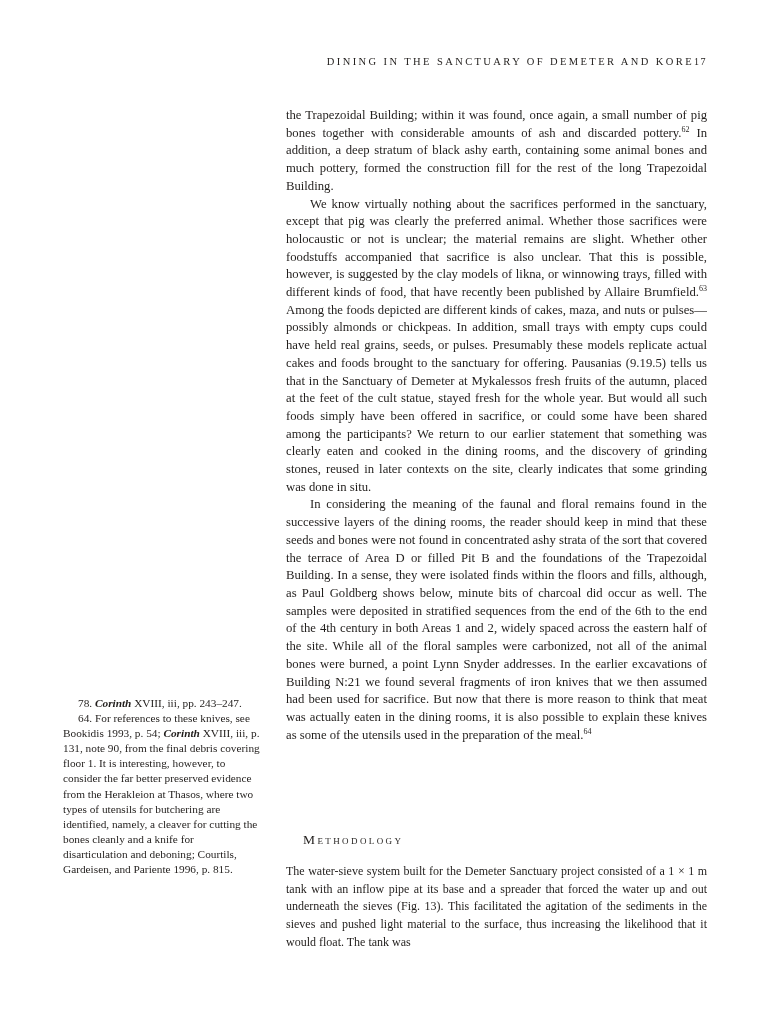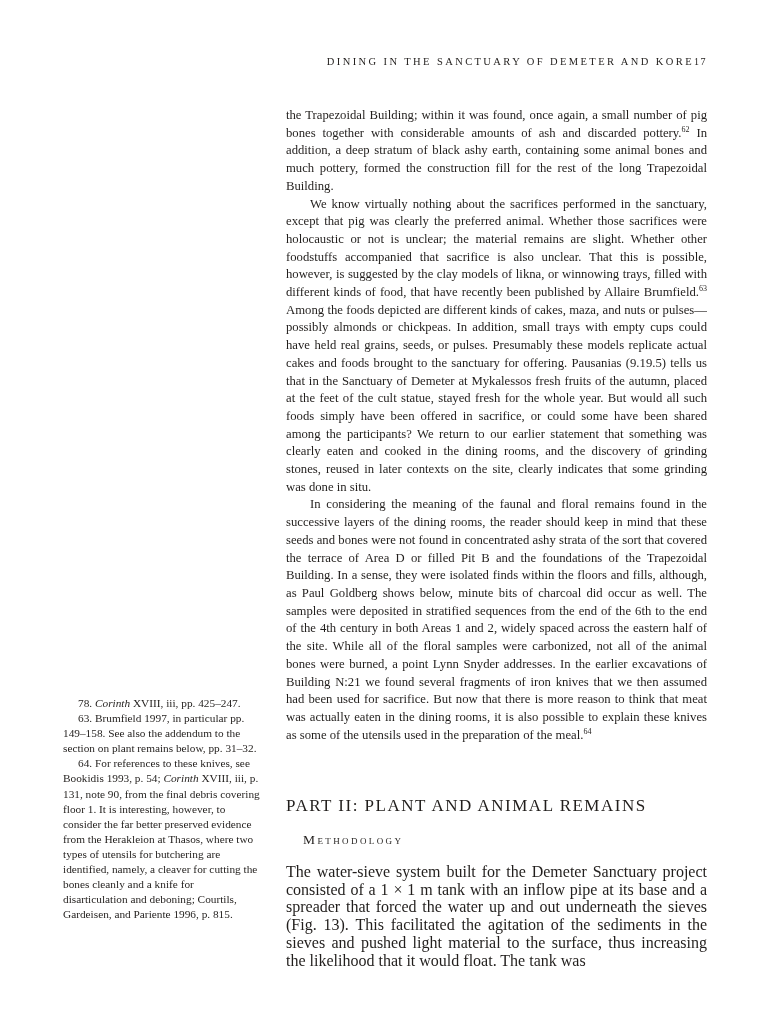--- a/index.html
+++ b/index.html
@@ -44,46 +44,44 @@
   .section-heading {
     position: absolute;
     left: 303px; top: 832px; margin: 0;
     font-size: 13.5px; font-weight: normal;
     font-variant: small-caps; letter-spacing: 2.4px;
     white-space: nowrap;
   }
   .method-col {
     position: absolute;
     left: 286px; top: 863px; width: 421px;
-    font-size: 16px; line-height: 17.7px;
+    font-size: 12px; line-height: 17.7px;
   }
-  i { font-style: italic; }
+  i { font-style: italic; font-weight: bold; }
 </style>
 </head>
 <body>
 
 <div class="page">
 
   <div class="running-head">
     <span>DINING IN THE SANCTUARY OF DEMETER AND KORE</span>
     <span class="pageno">17</span>
   </div>
 
   <aside class="margin-notes">
-    <p><span>78. </span><i>Corinth</i><span> XVIII, iii, pp. 425–247.</span></p>
-    <p><span>63. Brumfield 1997, in particular pp. 149–158. See also the addendum to the section on plant remains below, pp. 31–32.</span></p>
+    <p><span>78. </span><i>Corinth</i><span> XVIII, iii, pp. 243–247.</span></p>
     <p><span>64. For references to these knives, see Bookidis 1993, p. 54; </span><i>Corinth</i><span> XVIII, iii, p. 131, note 90, from the final debris covering floor 1. It is interesting, however, to consider the far better preserved evidence from the Herakleion at Thasos, where two types of utensils for butchering are identified, namely, a cleaver for cutting the bones cleanly and a knife for disarticulation and deboning; Courtils, Gardeisen, and Pariente 1996, p. 815.</span></p>
   </aside>
 
   <main class="body-col">
     <p><span>the Trapezoidal Building; within it was found, once again, a small number of pig bones together with considerable amounts of ash and discarded pottery.</span><sup>62</sup><span> In addition, a deep stratum of black ashy earth, containing some animal bones and much pottery, formed the construction fill for the rest of the long Trapezoidal Building.</span></p>
     <p class="indent"><span>We know virtually nothing about the sacrifices performed in the sanctuary, except that pig was clearly the preferred animal. Whether those sacrifices were holocaustic or not is unclear; the material remains are slight. Whether other foodstuffs accompanied that sacrifice is also unclear. That this is possible, however, is suggested by the clay models of likna, or winnowing trays, filled with different kinds of food, that have recently been published by Allaire Brumfield.</span><sup>63</sup><span> Among the foods depicted are different kinds of cakes, maza, and nuts or pulses—possibly almonds or chickpeas. In addition, small trays with empty cups could have held real grains, seeds, or pulses. Presumably these models replicate actual cakes and foods brought to the sanctuary for offering. Pausanias (9.19.5) tells us that in the Sanctuary of Demeter at Mykalessos fresh fruits of the autumn, placed at the feet of the cult statue, stayed fresh for the whole year. But would all such foods simply have been offered in sacrifice, or could some have been shared among the participants? We return to our earlier statement that something was clearly eaten and cooked in the dining rooms, and the discovery of grinding stones, reused in later contexts on the site, clearly indicates that some grinding was done in situ.</span></p>
     <p class="indent"><span>In considering the meaning of the faunal and floral remains found in the successive layers of the dining rooms, the reader should keep in mind that these seeds and bones were not found in concentrated ashy strata of the sort that covered the terrace of Area D or filled Pit B and the foundations of the Trapezoidal Building. In a sense, they were isolated finds within the floors and fills, although, as Paul Goldberg shows below, minute bits of charcoal did occur as well. The samples were deposited in stratified sequences from the end of the 6th to the end of the 4th century in both Areas 1 and 2, widely spaced across the eastern half of the site. While all of the floral samples were carbonized, not all of the animal bones were burned, a point Lynn Snyder addresses. In the earlier excavations of Building N:21 we found several fragments of iron knives that we then assumed had been used for sacrifice. But now that there is more reason to think that meat was actually eaten in the dining rooms, it is also possible to explain these knives as some of the utensils used in the preparation of the meal.</span><sup>64</sup></p>
   </main>
 
-  <h1 class="part-heading">PART II: PLANT AND ANIMAL REMAINS</h1>
   <h2 class="section-heading">Methodology</h2>
 
   <section class="method-col">
     <p><span>The water-sieve system built for the Demeter Sanctuary project consisted of a 1 × 1 m tank with an inflow pipe at its base and a spreader that forced the water up and out underneath the sieves (Fig. 13). This facilitated the agitation of the sediments in the sieves and pushed light material to the surface, thus increasing the likelihood that it would float. The tank was</span></p>
   </section>
 
 </div>
 
 </body></html>

